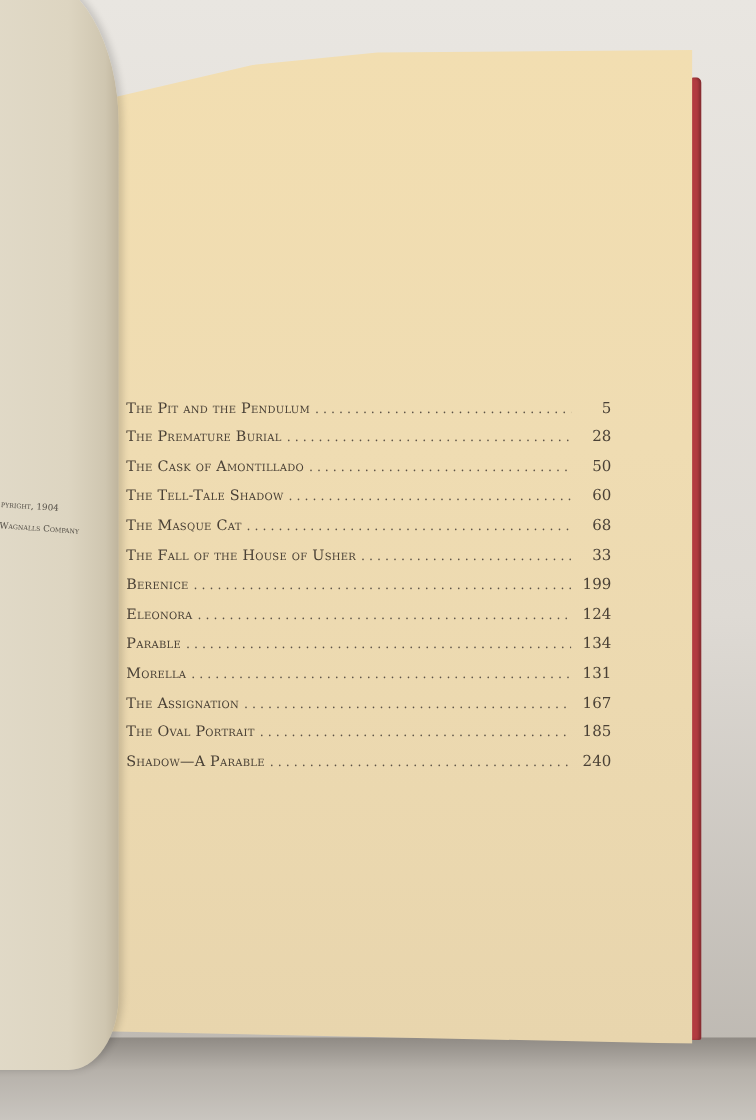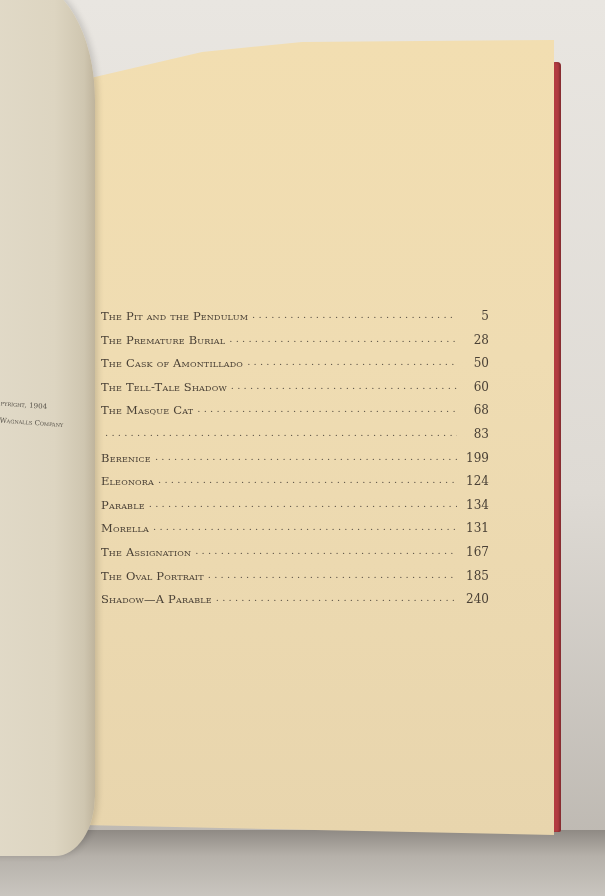--- a/index.html
+++ b/index.html
@@ -53,21 +53,21 @@
   .contents-label {
     position: absolute; left: 222px; top: 281px; width: 130px; text-align: center;
     font-size: 11px; font-weight: bold; font-family: "Liberation Sans", sans-serif; color: #4a4136;
   }
   .page-label {
     position: absolute; left: 440px; top: 293px; width: 48px; text-align: right;
     font-size: 11px; color: #4a4136;
   }
   .toc { position: absolute; left: 101px; top: 309px; width: 388px; z-index: 5; }
   .toc-row {
-    display: flex; align-items: flex-start; height: 23.6px;
+    display: flex; align-items: flex-end; height: 23.6px;
     font-size: 11.5px; color: #4a4136;
   }
   .toc-title { font-variant: small-caps; white-space: nowrap; letter-spacing: 0.2px; }
   .toc-dots {
     flex: 1; overflow: hidden; white-space: nowrap; margin: 0 4px;
     color: #5b5246; letter-spacing: 3.2px; font-size: 10px;
   }
   .toc-page { width: 28px; text-align: right; font-size: 12px; }
   .fn-rule { position: absolute; left: 102px; top: 631px; width: 26px; height: 1px; background: #5b5246; }
   .footnote {
@@ -116,22 +116,23 @@
       <span class="toc-title">The Tell-Tale Shadow</span>
       <span class="toc-dots">..........................................................</span>
       <span class="toc-page">60</span>
     </div>
   <div class="toc-row">
       <span class="toc-title">The Masque Cat</span>
       <span class="toc-dots">..........................................................</span>
       <span class="toc-page">68</span>
     </div>
   <div class="toc-row">
+      <span class="toc-title">The Fall of the House of Usher</span>
       <span class="toc-dots">..........................................................</span>
-      <span class="toc-page">83</span>
+      <span class="toc-page">33</span>
     </div>
   <div class="toc-row">
       <span class="toc-title">Berenice</span>
       <span class="toc-dots">..........................................................</span>
       <span class="toc-page">199</span>
     </div>
   <div class="toc-row">
       <span class="toc-title">Eleonora</span>
       <span class="toc-dots">..........................................................</span>
       <span class="toc-page">124</span>

